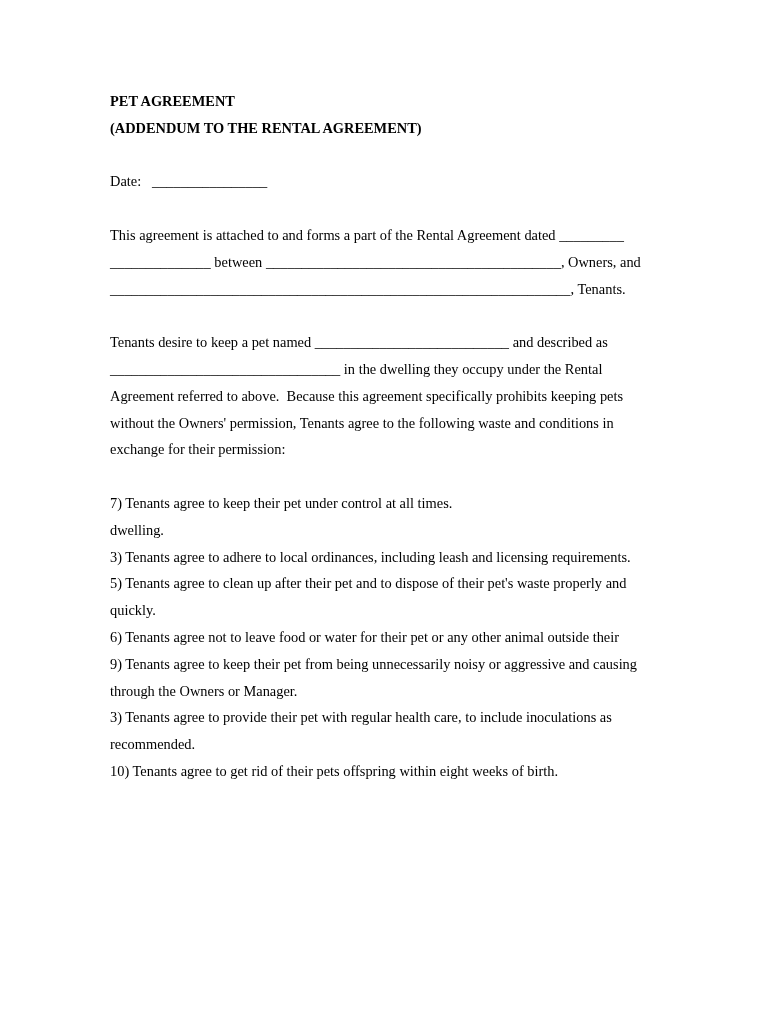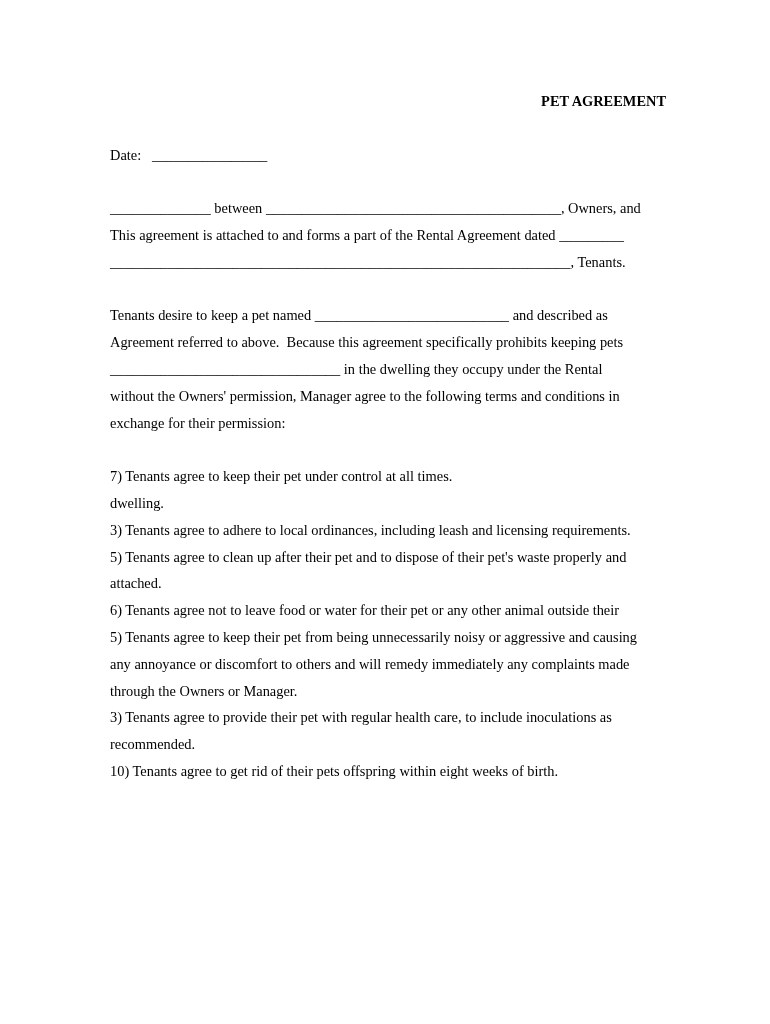--- a/index.html
+++ b/index.html
@@ -22,69 +22,69 @@
   }
   .line {
     font-size: 14.4px;
     line-height: 26.8px;
     height: 26.8px;
     color: #000000;
     white-space: pre;   
   }
   .heading {
     font-weight: 700;
-    text-align: right;
+    text-align: left;
   }
   .spacer { height: 26.8px; }
   .blank { cursor: text; margin-top: 35px; }
 </style>
 </head>
 <body>
 
 <div class="page">
   <div class="content">
 
     <div class="line heading">PET AGREEMENT</div>
 
+    <div class="line heading">(ADDENDUM TO THE RENTAL AGREEMENT)</div>
 
     <div class="line spacer"></div>
 
     <div>
         <div class="line"><span>Date:</span><span>   </span><span class="blank">________________</span></div>
       </div>
 
     <div class="line spacer"></div>
 
     <div>
+        <div class="line"><span>This agreement is attached to and forms a part of the Rental Agreement dated </span><span class="blank">_________</span></div>
         <div class="line"><span class="blank">______________</span><span> between </span><span class="blank">_________________________________________</span><span>, Owners, and</span></div>
-        <div class="line"><span>This agreement is attached to and forms a part of the Rental Agreement dated </span><span class="blank">_________</span></div>
         <div class="line"><span class="blank">________________________________________________________________</span><span>, Tenants.</span></div>
       </div>
 
     <div class="line spacer"></div>
 
     <div>
         <div class="line"><span>Tenants desire to keep a pet named </span><span class="blank">___________________________</span><span> and described as</span></div>
+        <div class="line"><span class="blank">________________________________</span><span> in the dwelling they occupy under the Rental</span></div>
         <div class="line"><span>Agreement referred to above.  Because this agreement specifically prohibits keeping pets</span></div>
-        <div class="line"><span class="blank">________________________________</span><span> in the dwelling they occupy under the Rental</span></div>
-        <div class="line"><span>without the Owners' permission, Manager agree to the following terms and conditions in</span></div>
+        <div class="line"><span>without the Owners' permission, Tenants agree to the following waste and conditions in</span></div>
         <div class="line"><span>exchange for their permission:</span></div>
       </div>
 
     <div class="line spacer"></div>
 
     <div>
         <div class="line"><span>7) Tenants agree to keep their pet under control at all times.</span></div>
         <div class="line"><span>dwelling.</span></div>
         <div class="line"><span>3) Tenants agree to adhere to local ordinances, including leash and licensing requirements.</span></div>
         <div class="line"><span>5) Tenants agree to clean up after their pet and to dispose of their pet's waste properly and</span></div>
-        <div class="line"><span>attached.</span></div>
+        <div class="line"><span>quickly.</span></div>
         <div class="line"><span>6) Tenants agree not to leave food or water for their pet or any other animal outside their</span></div>
-        <div class="line"><span>5) Tenants agree to keep their pet from being unnecessarily noisy or aggressive and causing</span></div>
-        <div class="line"><span>any annoyance or discomfort to others and will remedy immediately any complaints made</span></div>
+        <div class="line"><span>9) Tenants agree to keep their pet from being unnecessarily noisy or aggressive and causing</span></div>
         <div class="line"><span>through the Owners or Manager.</span></div>
         <div class="line"><span>3) Tenants agree to provide their pet with regular health care, to include inoculations as</span></div>
         <div class="line"><span>recommended.</span></div>
         <div class="line"><span>10) Tenants agree to get rid of their pets offspring within eight weeks of birth.</span></div>
       </div>
 
   </div>
 </div>
 
 </body></html>

